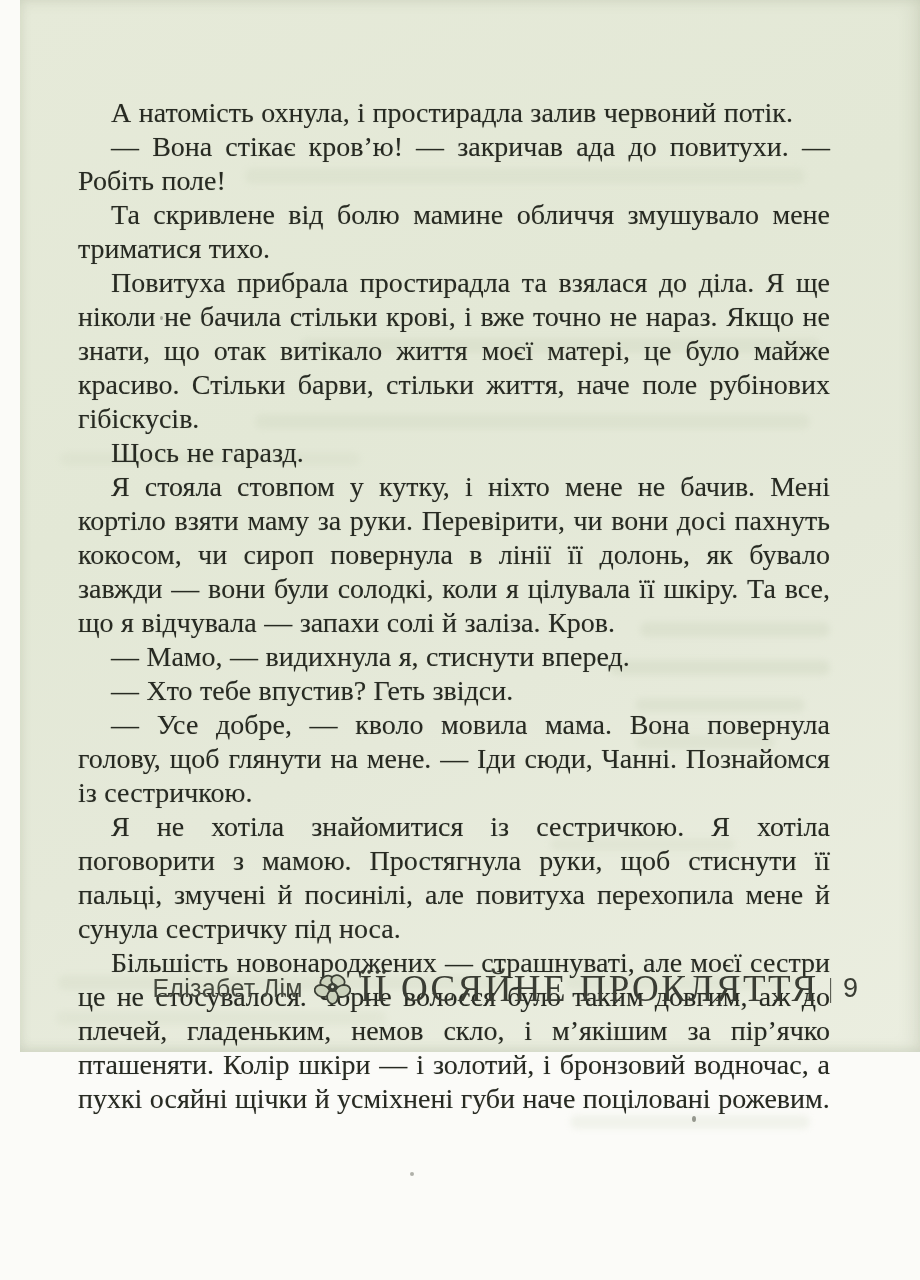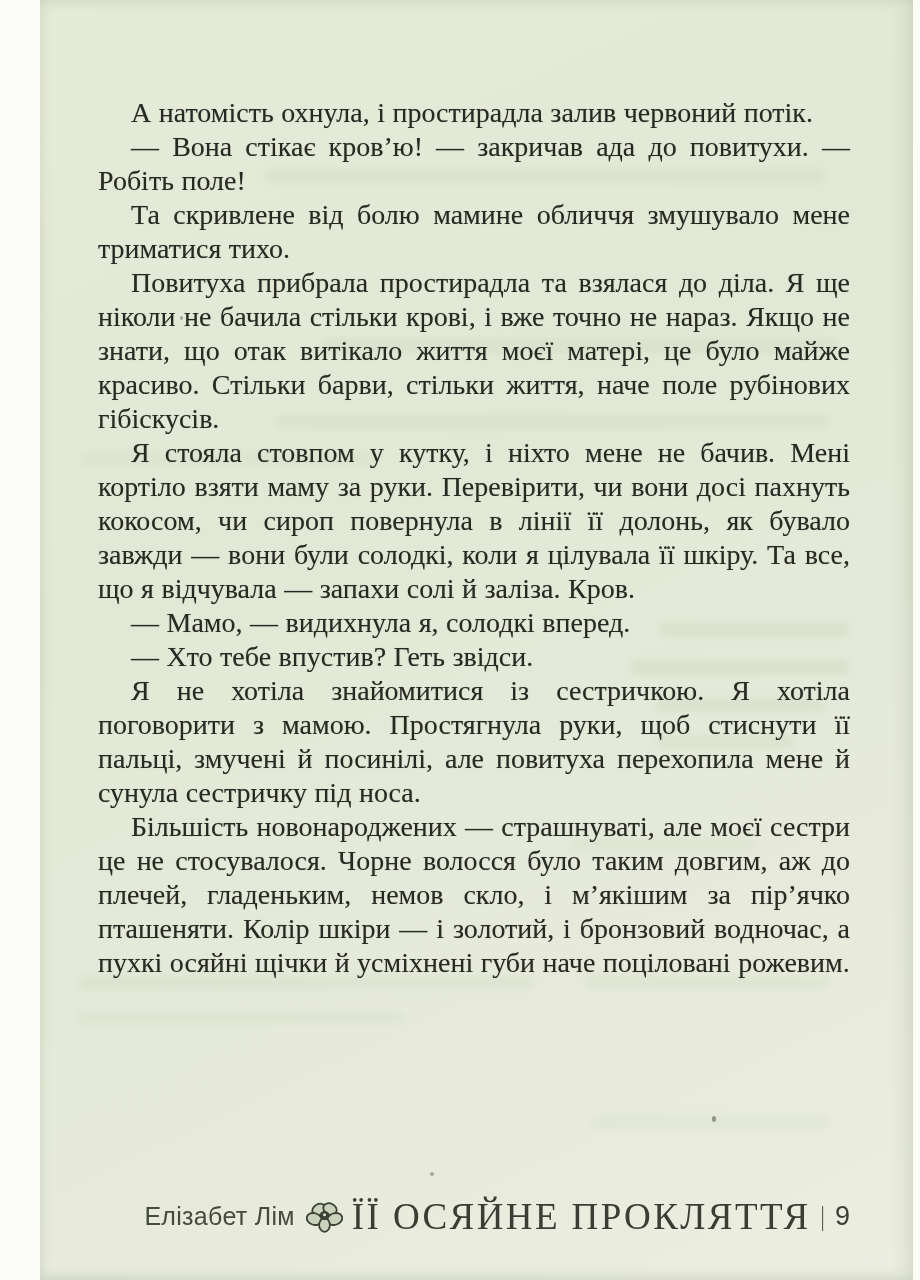--- a/index.html
+++ b/index.html
@@ -12,29 +12,30 @@
   }
   .photo-frame {
     position: relative;
     width: 920px;
     height: 1280px;
     background: #fbfbf8;
   }
   
   .paper {
     position: absolute;
-    left: 40px;
+    left: 20px;
     top: 0;
     width: 873px;
-    height: 1280px;
+    height: 1052px;
     background: linear-gradient(155deg, #e6ead9 0%, #e3e8d6 38%, #e5e9d9 62%, #ebeee0 100%);
     box-shadow:
       inset -8px 0 16px rgba(118, 128, 102, 0.14),
       inset 4px 0 10px rgba(118, 128, 102, 0.07),
       inset 0 -4px 10px rgba(118, 128, 102, 0.06);
+    padding-left: 28px;
   }
   
   .ghost-layer { position: absolute; inset: 0; pointer-events: none; }
   .ghost {
     position: absolute;
     display: block;
     background: #c7d0b7;
     opacity: 0.30;
     filter: blur(3px);
     border-radius: 7px;
@@ -128,23 +129,25 @@
       <span class="speck" style="left:672px; top:1116px; width:4px; height:6px;"></span>
       <span class="speck" style="left:390px; top:1172px; width:4px; height:4px; opacity:.5"></span>
       <span class="speck" style="left:140px; top:316px; width:3px; height:4px; opacity:.5"></span>
     </div>
 
     <main class="body-text">
       <p class="para">А натомість охнула, і простирадла залив червоний потік.</p>
       <p class="para">— Вона стікає кров’ю! — закричав ада до повитухи. — Робіть поле!</p>
       <p class="para">Та скривлене від болю мамине обличчя змушувало мене триматися тихо.</p>
       <p class="para">Повитуха прибрала простирадла та взялася до діла. Я ще ніколи не бачила стільки крові, і вже точно не нараз. Якщо не знати, що отак витікало життя моєї матері, це було майже красиво. Стільки барви, стільки життя, наче поле рубінових гібіскусів.</p>
+      <p class="para">Щось не гаразд.</p>
       <p class="para">Я стояла стовпом у кутку, і ніхто мене не бачив. Мені кортіло взяти маму за руки. Перевірити, чи вони досі пахнуть кокосом, чи сироп повернула в лінії її долонь, як бувало завжди — вони були солодкі, коли я цілувала її шкіру. Та все, що я відчувала — запахи солі й заліза. Кров.</p>
-      <p class="para">— Мамо, — видихнула я, солодкі вперед.</p>
+      <p class="para">— Мамо, — видихнула я, стиснути вперед.</p>
       <p class="para">— Хто тебе впустив? Геть звідси.</p>
+      <p class="para">— Усе добре, — кволо мовила мама. Вона повернула голову, щоб глянути на мене. — Іди сюди, Чанні. Познайомся із сестричкою.</p>
       <p class="para">Я не хотіла знайомитися із сестричкою. Я хотіла поговорити з мамою. Простягнула руки, щоб стиснути її пальці, змучені й посинілі, але повитуха перехопила мене й сунула сестричку під носа.</p>
       <p class="para">Більшість новонароджених — страшнуваті, але моєї сестри це не стосувалося. Чорне волосся було таким довгим, аж до плечей, гладеньким, немов скло, і м’якішим за пір’ячко пташеняти. Колір шкіри — і золотий, і бронзовий водночас, а пухкі осяйні щічки й усміхнені губи наче поціловані рожевим.</p>
     </main>
 
     <footer class="page-footer">
       <span class="footer-author">Елізабет Лім</span>
       <span class="footer-flower">
         <svg width="37" height="34" viewBox="0 0 37 34" aria-hidden="true">
           <g stroke="#3c4036" stroke-width="1.8" fill="#ccd3bd">
             <ellipse cx="13" cy="9.5" rx="7" ry="5.4" transform="rotate(-28 13 9.5)"></ellipse>

